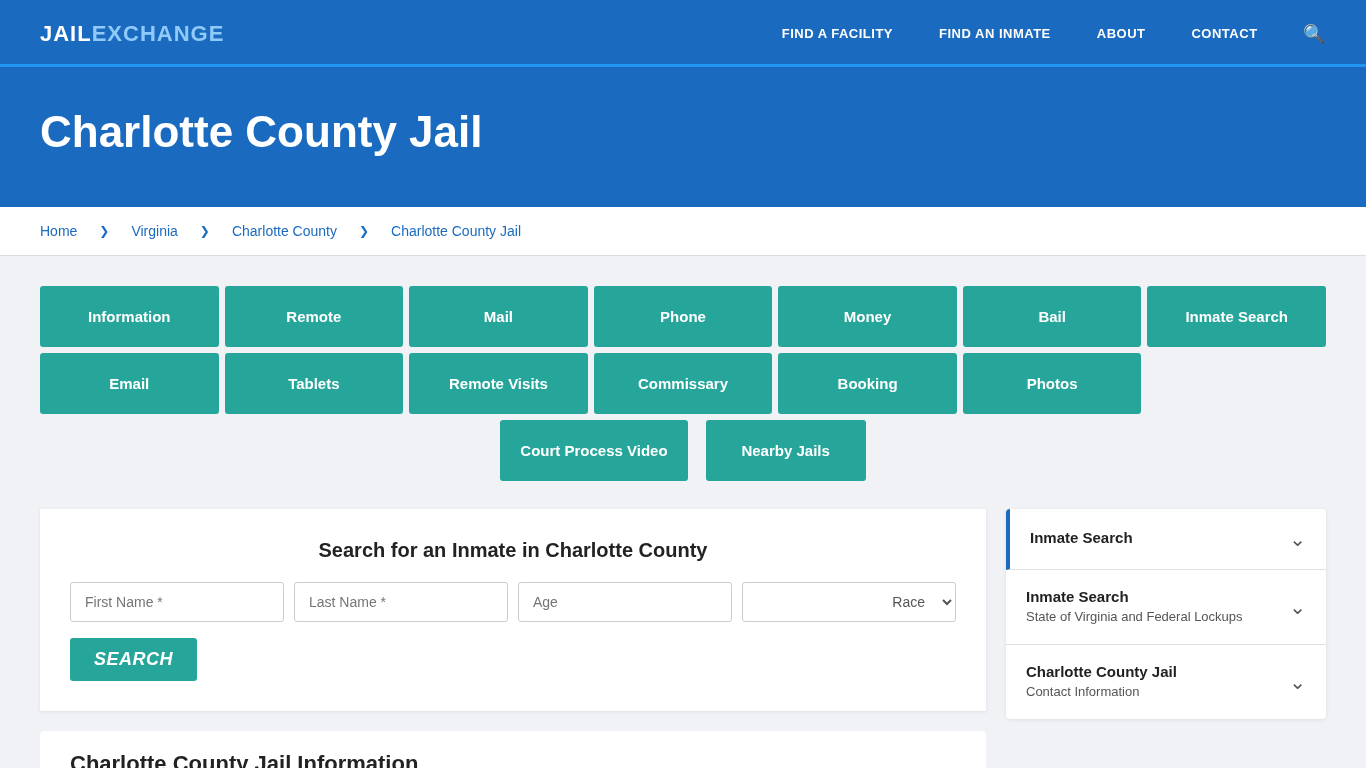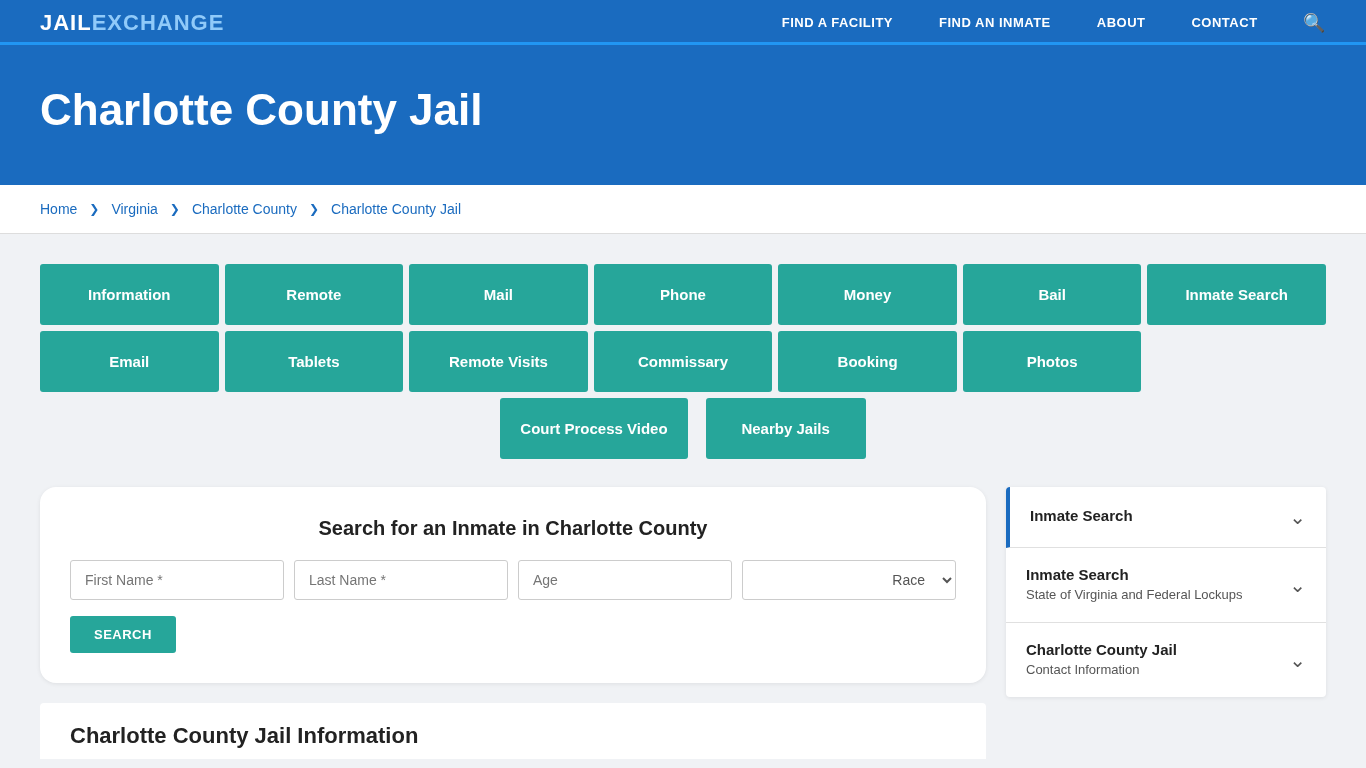--- a/index.html
+++ b/index.html
@@ -5,21 +5,21 @@
     * { box-sizing: border-box; margin: 0; padding: 0; }
     body { font-family: 'Arial', sans-serif; background: #f0f2f5; color: #333; }
 
     
     .navbar {
       background: #1a6bbf;
       display: flex;
       align-items: center;
       justify-content: space-between;
       padding: 0 40px;
-      height: 45px;
+      height: 67px;
       position: relative;
     }
     .navbar::after {
       content: '';
       display: block;
       position: absolute;
       bottom: 0; left: 0; right: 0;
       height: 3px;
       background: #2196f3;
     }
@@ -68,21 +68,21 @@
 
     
     .breadcrumb-bar {
       background: #fff;
       padding: 16px 40px;
       border-bottom: 1px solid #ddd;
     }
     .breadcrumb {
       display: flex;
       align-items: center;
-      gap: 12px;
+      gap: 22px;
       font-size: 14px;
     }
     .breadcrumb a {
       color: #1a6bbf;
       text-decoration: none;
     }
     .breadcrumb .sep {
       color: #1a6bbf;
       font-size: 12px;
     }
@@ -138,21 +138,21 @@
       gap: 20px;
       align-items: flex-start;
     }
 
     
     .left-col {
       flex: 1;
     }
     .search-card {
       background: #fff;
-      border-radius: 16px;
+      border-radius: 0;
       padding: 30px;
       margin-bottom: 20px;
       box-shadow: 0 1px 4px rgba(0,0,0,0.08);
     }
     .search-card h2 {
       text-align: center;
       font-size: 20px;
       font-weight: 700;
       margin-bottom: 20px;
       color: #222;
@@ -173,26 +173,27 @@
     .search-form-row select {
       color: #555;
       background: #fff;
       text-align: right;
     }
     .search-btn {
       background: #26a69a;
       color: #fff;
       border: none;
       padding: 11px 24px;
-      font-size: 13px;
+      font-size: 18px;
       font-weight: 700;
       border-radius: 3px;
       cursor: pointer;
       text-transform: uppercase;
       letter-spacing: 0.5px;
+      font-style: italic;
     }
 
     .info-section h2 {
       font-size: 22px;
       font-weight: 700;
       color: #222;
       padding: 20px 30px 10px 30px;
       background: #fff;
       border-radius: 4px 4px 0 0;
     }

